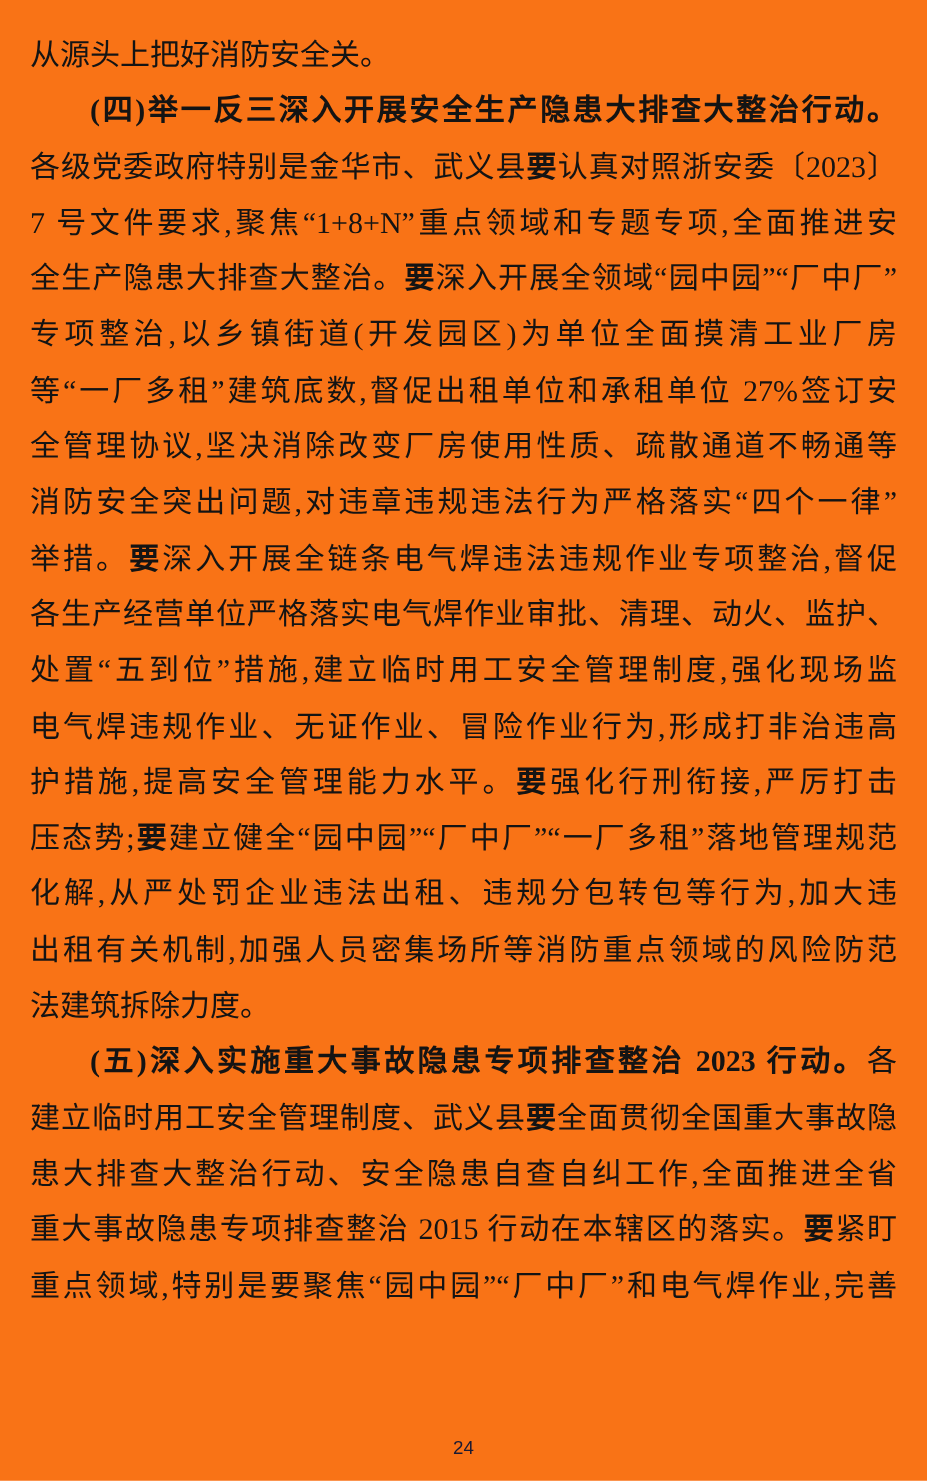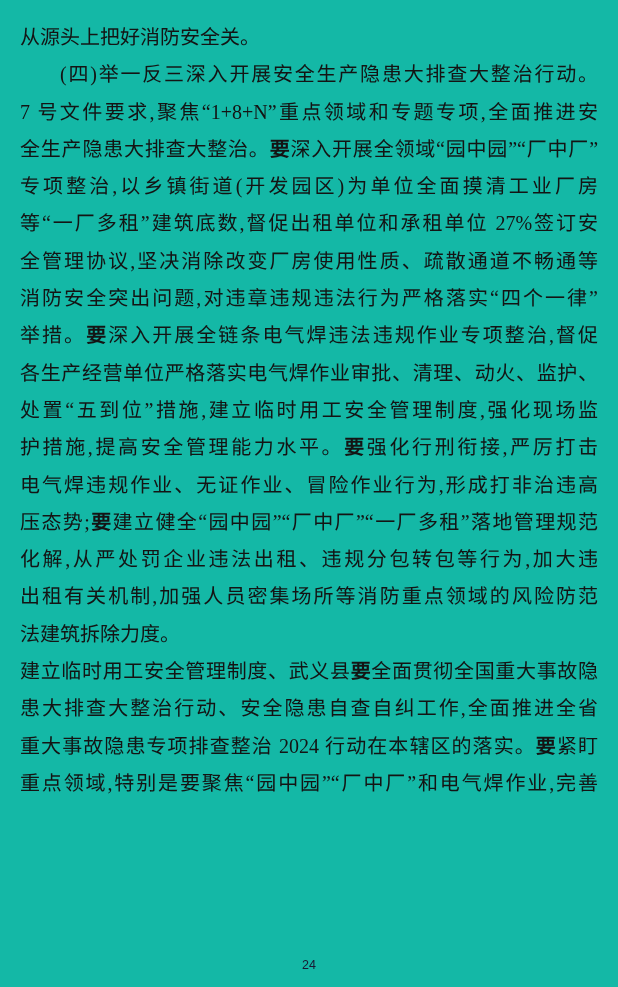--- a/index.html
+++ b/index.html
@@ -42,54 +42,56 @@
     -moz-text-align-last: left;
   }
   .line.indent {
     text-indent: 40px;
   }
   .line .bold-yao {
     font-weight: 700;
     font-family: "Liberation Serif", "DejaVu Serif", serif;
   }
   .line .heading {
-    font-weight: 400;
+    font-weight: 700;
   }
   .page-number {
     position: absolute;
     left: 0;
     top: 958px;
     width: 100%;
     text-align: center;
     font-size: 12.5px;
     font-family: "Liberation Sans", "DejaVu Sans", sans-serif;
     color: #1a1a33;
   }
 </style>
 </head>
 <body>
 
-<div class="page" style="background: #14b8a6; color: rgb(20, 20, 20);">
+<div class="page" style="background: #f97316; color: rgb(20, 20, 20);">
   <div class="text-block" id="text-block">
       <div class="line end"><span>从源头上把好消防安全关。</span></div>
       <div class="line indent"><span class="heading">(四)举一反三深入开展安全生产隐患大排查大整治行动。</span></div>
+      <div class="line"><span>各级党委政府特别是金华市、武义县</span><span class="bold-yao">要</span><span>认真对照浙安委〔2023〕</span></div>
       <div class="line"><span>7 号文件要求,聚焦“1+8+N”重点领域和专题专项,全面推进安</span></div>
       <div class="line"><span>全生产隐患大排查大整治。</span><span class="bold-yao">要</span><span>深入开展全领域“园中园”“厂中厂”</span></div>
       <div class="line"><span>专项整治,以乡镇街道(开发园区)为单位全面摸清工业厂房</span></div>
       <div class="line"><span>等“一厂多租”建筑底数,督促出租单位和承租单位 27%签订安</span></div>
       <div class="line"><span>全管理协议,坚决消除改变厂房使用性质、疏散通道不畅通等</span></div>
       <div class="line"><span>消防安全突出问题,对违章违规违法行为严格落实“四个一律”</span></div>
       <div class="line"><span>举措。</span><span class="bold-yao">要</span><span>深入开展全链条电气焊违法违规作业专项整治,督促</span></div>
       <div class="line"><span>各生产经营单位严格落实电气焊作业审批、清理、动火、监护、</span></div>
       <div class="line"><span>处置“五到位”措施,建立临时用工安全管理制度,强化现场监</span></div>
+      <div class="line"><span>电气焊违规作业、无证作业、冒险作业行为,形成打非治违高</span></div>
       <div class="line"><span>护措施,提高安全管理能力水平。</span><span class="bold-yao">要</span><span>强化行刑衔接,严厉打击</span></div>
-      <div class="line"><span>电气焊违规作业、无证作业、冒险作业行为,形成打非治违高</span></div>
       <div class="line"><span>压态势;</span><span class="bold-yao">要</span><span>建立健全“园中园”“厂中厂”“一厂多租”落地管理规范</span></div>
       <div class="line"><span>化解,从严处罚企业违法出租、违规分包转包等行为,加大违</span></div>
       <div class="line"><span>出租有关机制,加强人员密集场所等消防重点领域的风险防范</span></div>
       <div class="line end"><span>法建筑拆除力度。</span></div>
+      <div class="line indent"><span class="heading">(五)深入实施重大事故隐患专项排查整治 2023 行动。</span><span>各</span></div>
       <div class="line"><span>建立临时用工安全管理制度、武义县</span><span class="bold-yao">要</span><span>全面贯彻全国重大事故隐</span></div>
       <div class="line"><span>患大排查大整治行动、安全隐患自查自纠工作,全面推进全省</span></div>
-      <div class="line"><span>重大事故隐患专项排查整治 2024 行动在本辖区的落实。</span><span class="bold-yao">要</span><span>紧盯</span></div>
+      <div class="line"><span>重大事故隐患专项排查整治 2015 行动在本辖区的落实。</span><span class="bold-yao">要</span><span>紧盯</span></div>
       <div class="line"><span>重点领域,特别是要聚焦“园中园”“厂中厂”和电气焊作业,完善</span></div>
     </div>
   <div class="page-number">24</div>
 </div>
 
 </body></html>

